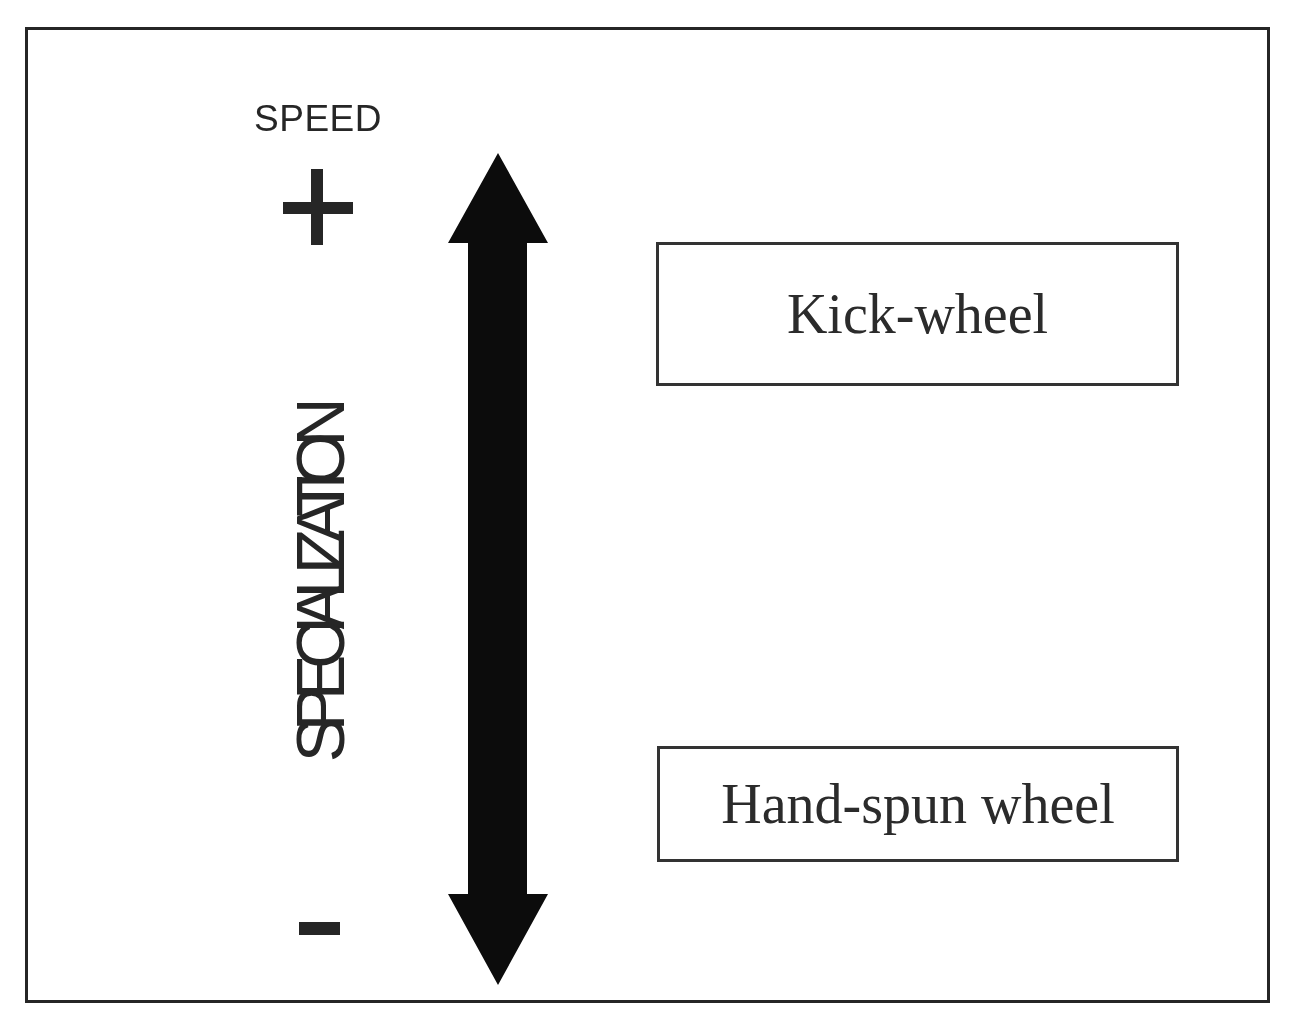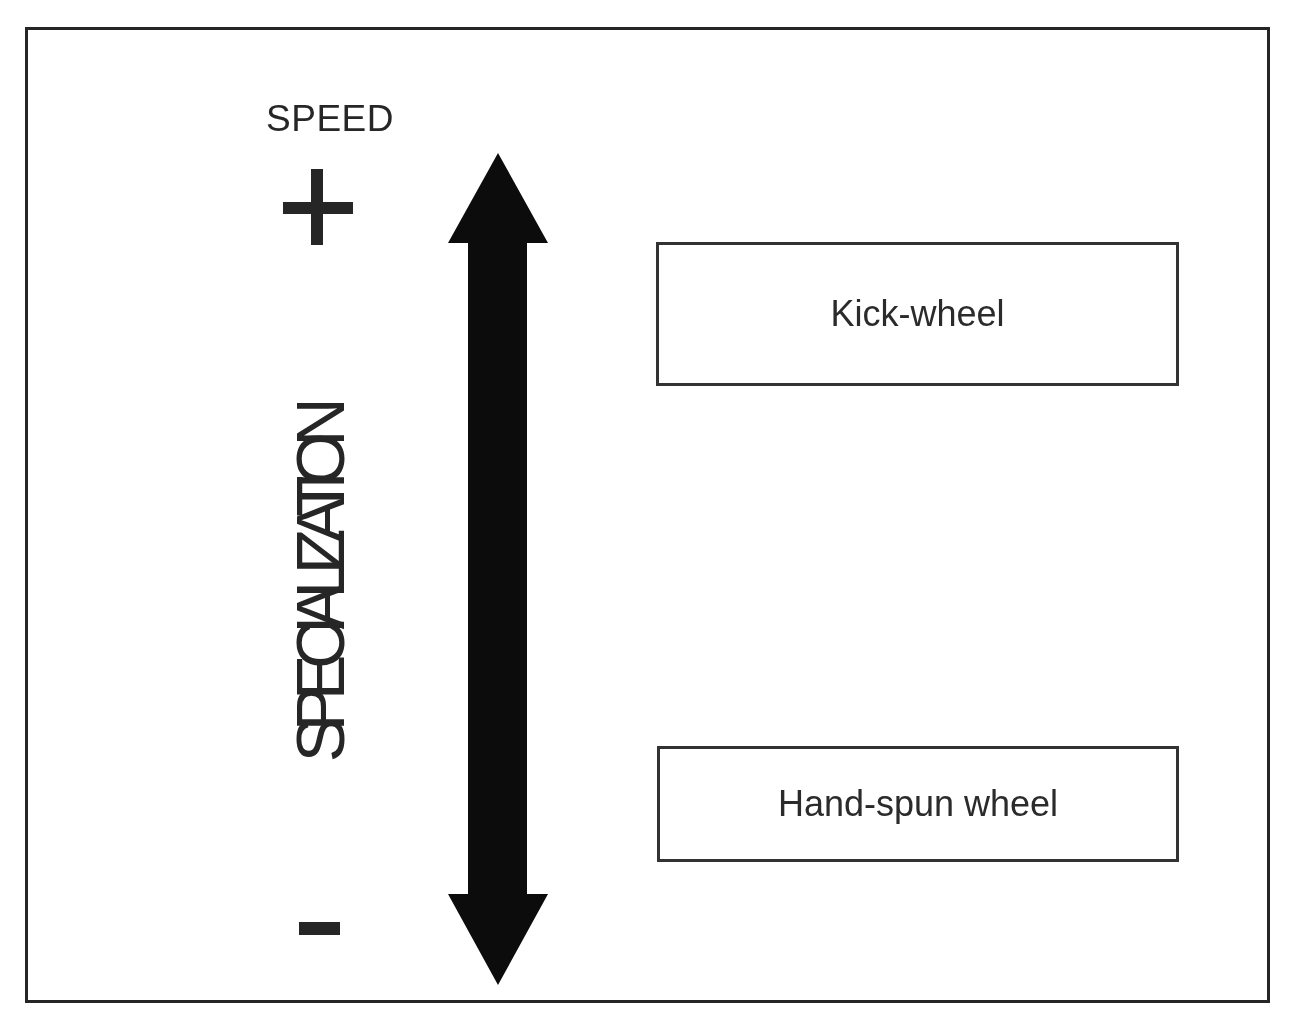--- a/index.html
+++ b/index.html
@@ -33,21 +33,20 @@
     position: absolute;
     left: 318px;
     top: 100px;
     transform: translateX(-50%);
     font-size: 37px;
     line-height: 37px;
     font-weight: 400;
     letter-spacing: 0.5px;
     color: #262626;
     white-space: nowrap;
-    margin-left: 12px;
   }
 
   
   .plus-icon {
     position: absolute;
     left: 283px;
     top: 169px;
     width: 70px;
     height: 76px;
   }
@@ -108,22 +107,22 @@
   .label-box {
     position: absolute;
     border: 3px solid #333333;
     box-sizing: border-box;
     background: #ffffff;
     display: flex;
     align-items: center;
     justify-content: center;
   }
   .label-box .box-text {
-    font-family: Liberation Sans, sans-serif;
-    font-size: 36px;
+    font-family: Liberation Serif, serif;
+    font-size: 56px;
     color: #2b2b2b;
     white-space: nowrap;
   }
   .box-kick {
     left: 656px;
     top: 242px;
     width: 523px;
     height: 144px;
   }
   .box-hand {

